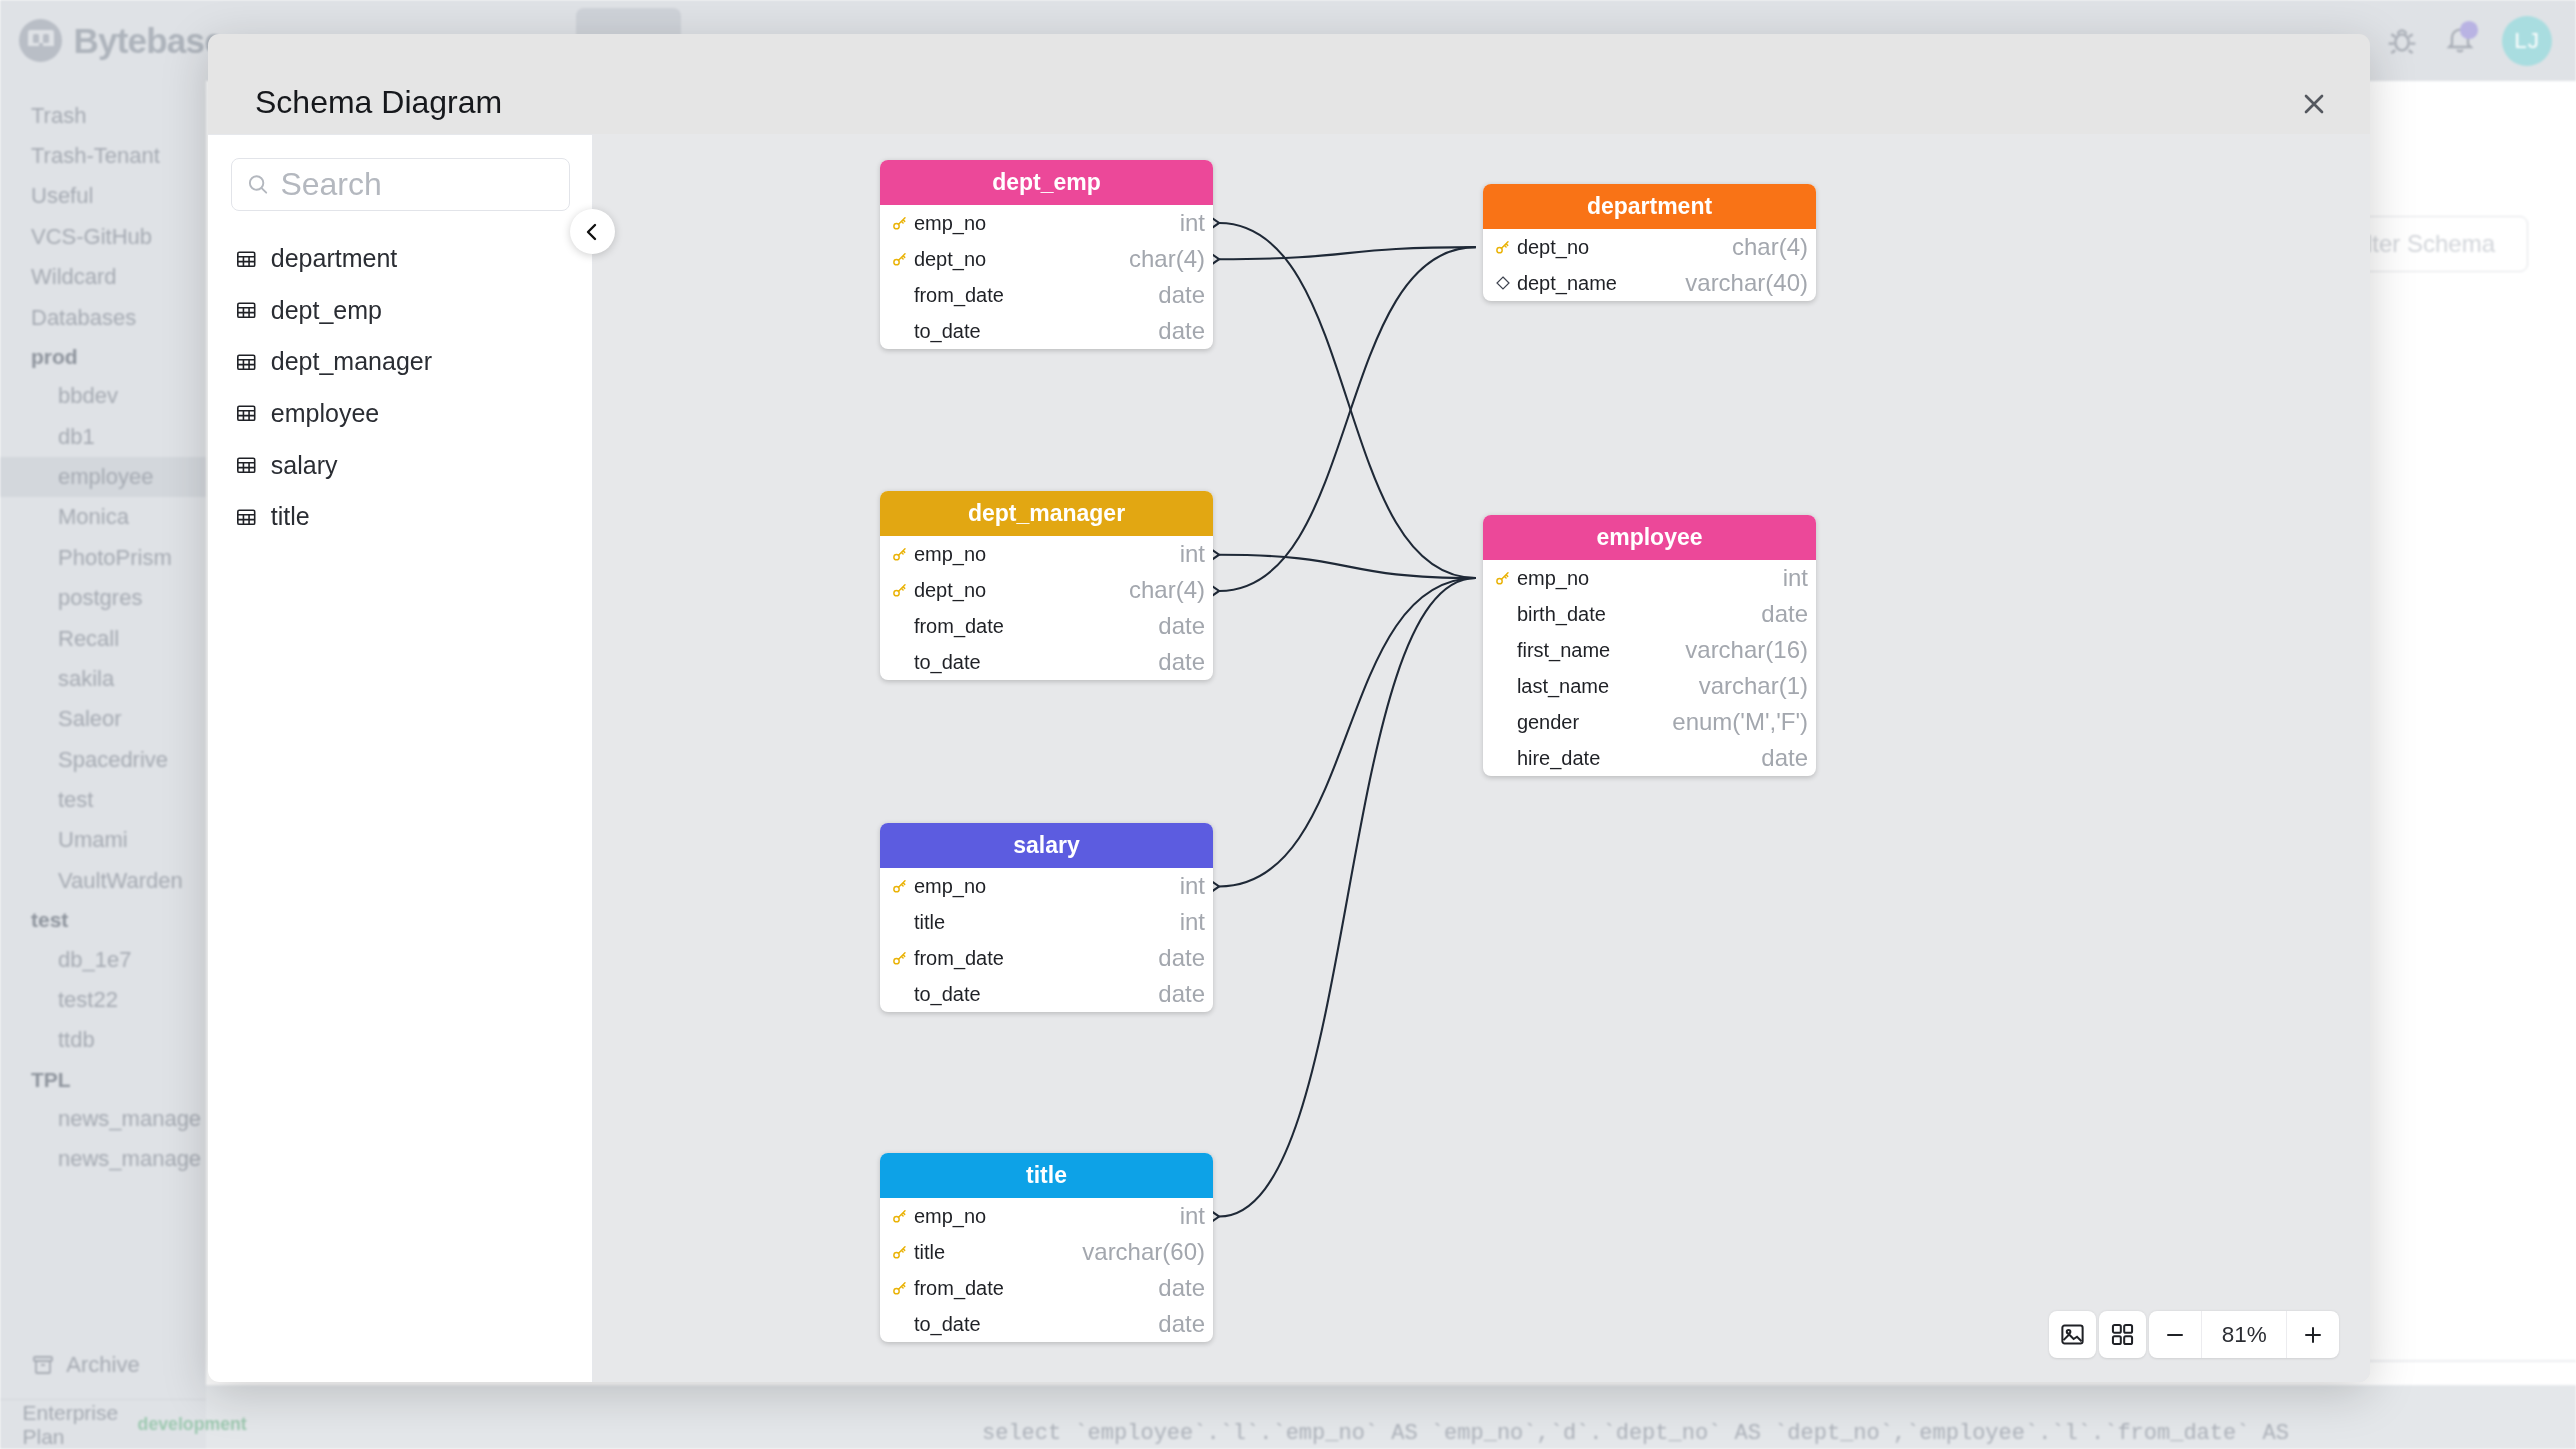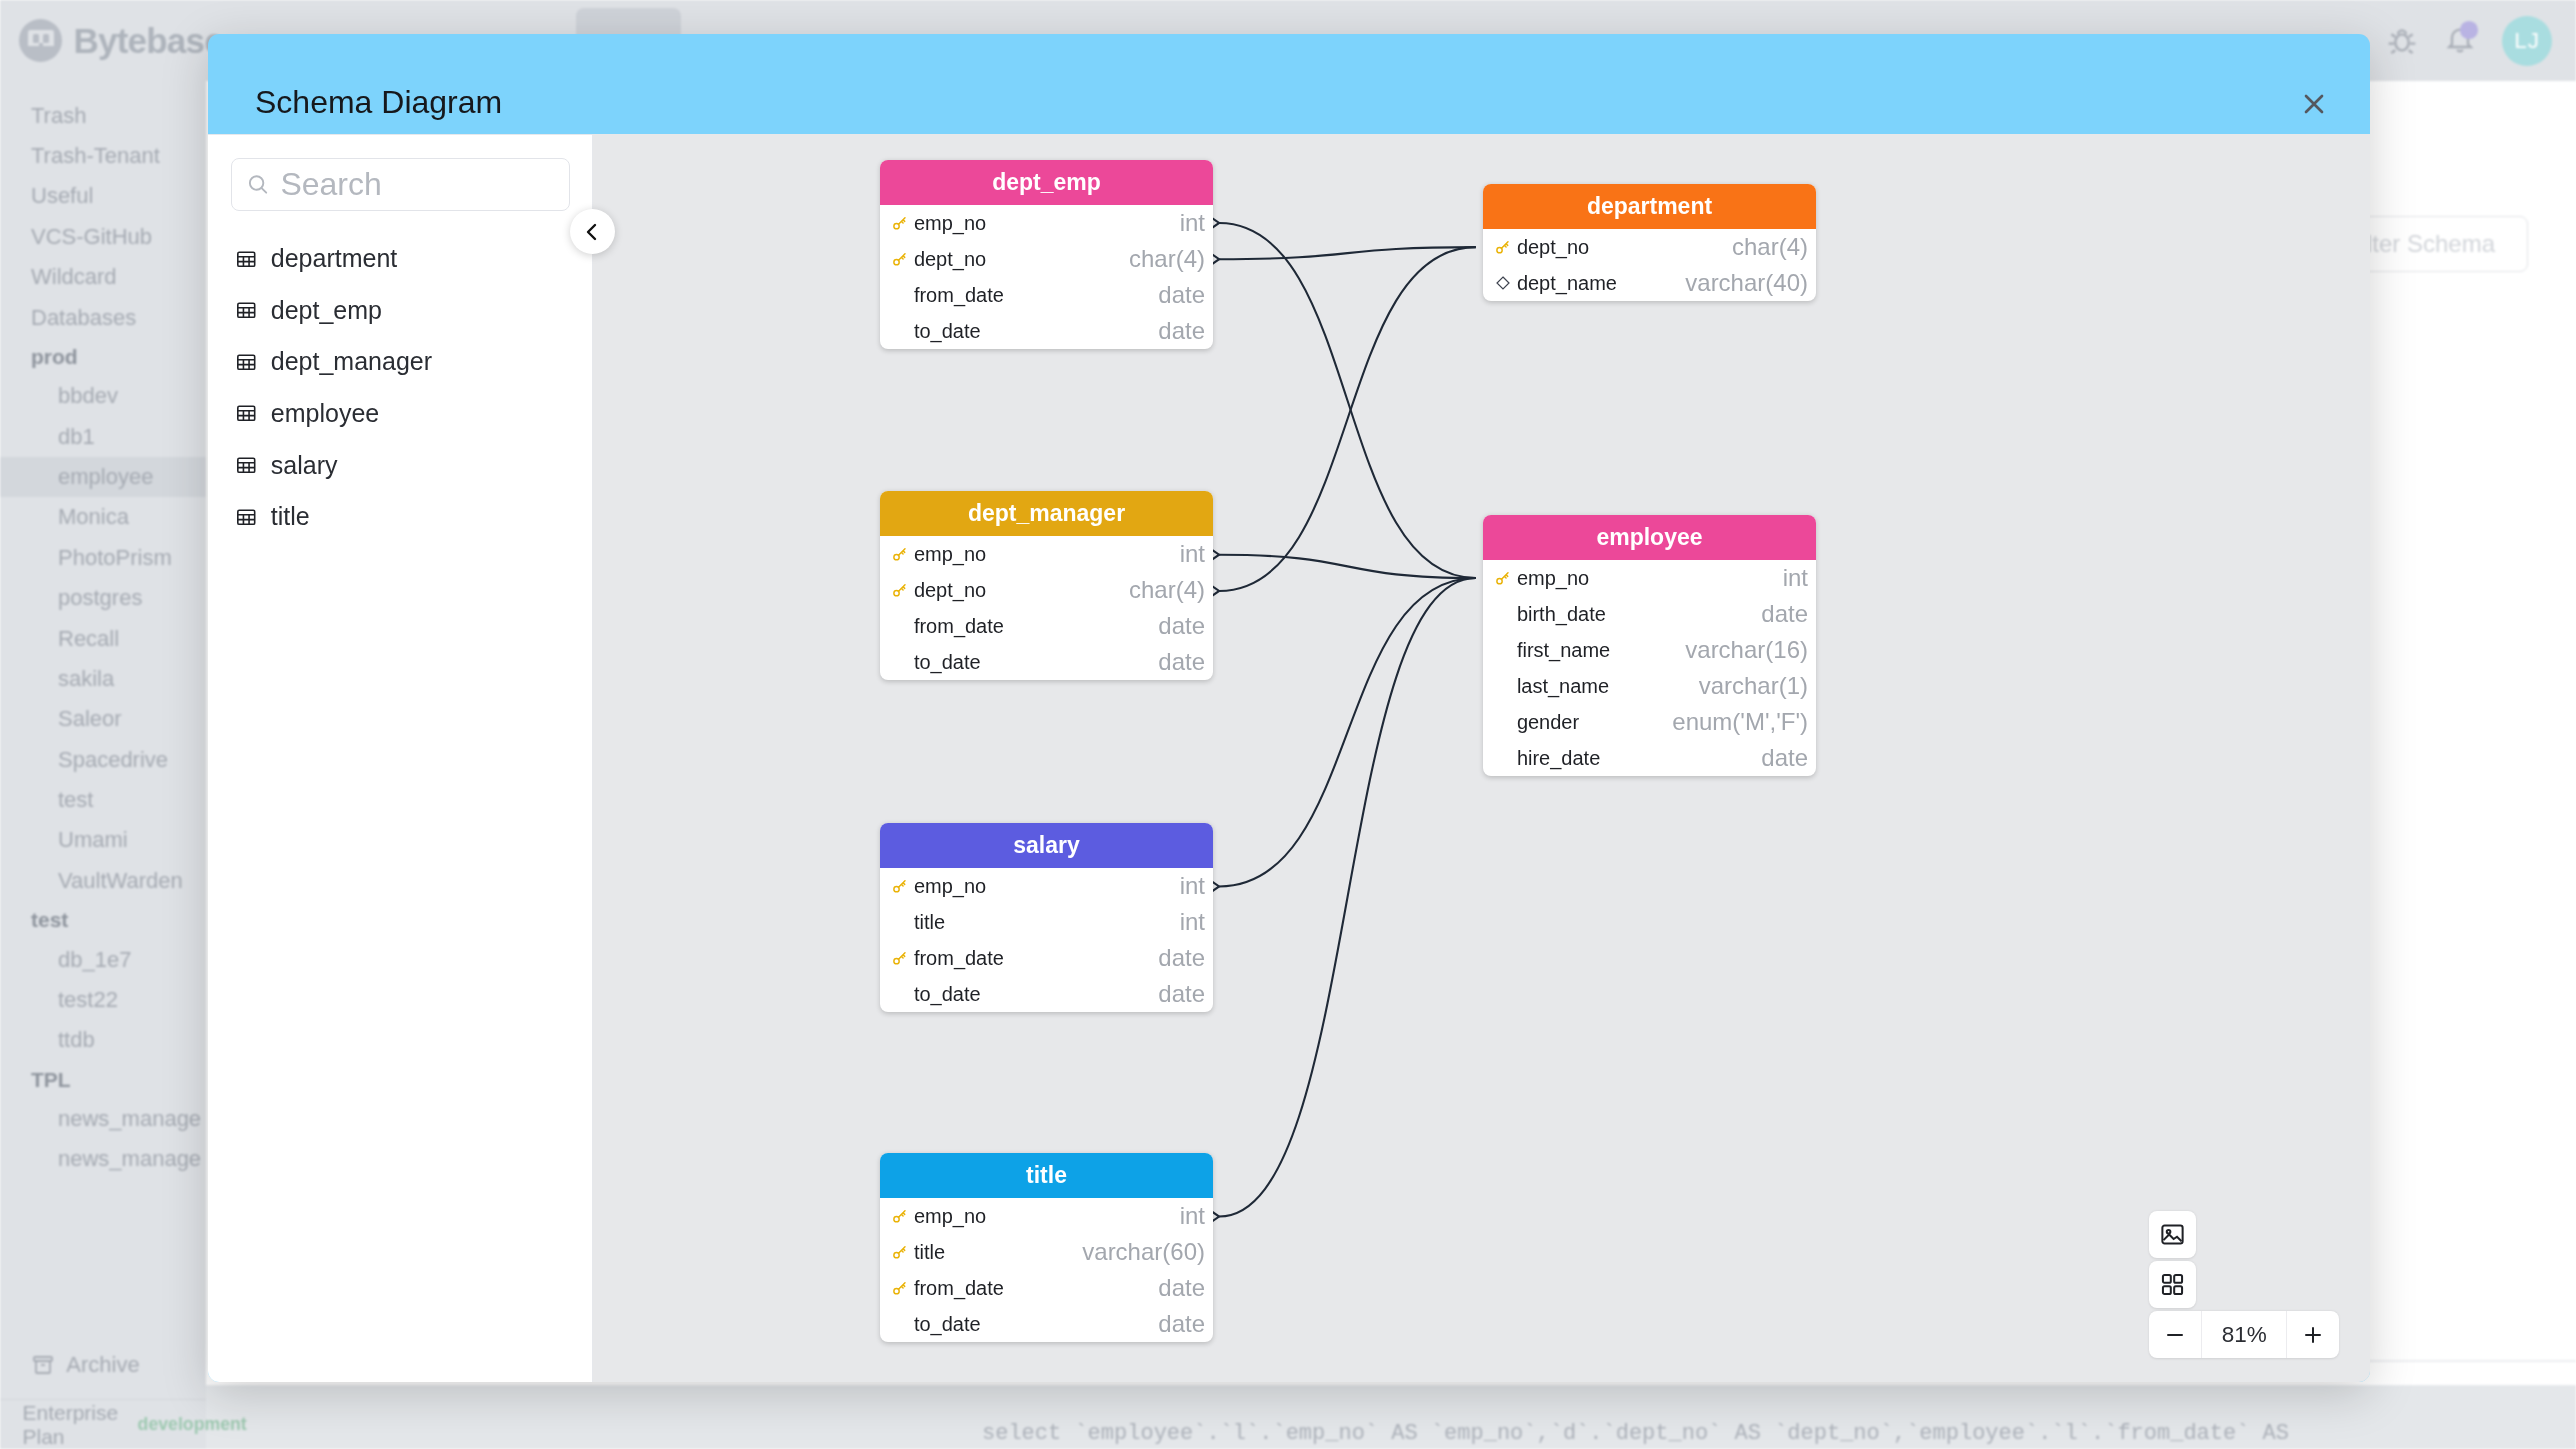--- a/index.html
+++ b/index.html
@@ -91,21 +91,21 @@
   #bg-strip {
     position: absolute; left: 206px; right: 0; bottom: 0; height: 63px; background:#e4e7ea;
   }
   #bg-rowline {
     position:absolute; right: 0; bottom: 87px; width: 564px; height: 1.6px; background:#eceef1;
   }
 
   
   #modal {
     position: absolute; left: 208px; top: 34px; width: 2162px; height: 1348px;
-    background: #7dd3fc; border-radius: 11.3px;
+    background: #e5e5e5; border-radius: 11.3px;
     box-shadow: 0 11.3px 48px rgba(0,0,0,.18);
     overflow: hidden;
   }
   #modal-title {
     position: absolute; left: 47px; top: 50px;
     font-size: 32px; color: #16181c; font-weight: 400;
   }
   #modal-close {
     position: absolute; right: 34px; top: 47px;
     width: 45px; height: 45px; display: flex; align-items: center; justify-content: center;
@@ -168,21 +168,21 @@
     height: 36px; display: flex; align-items: center;
     padding: 0 8px 0 9.7px; font-size: 20px; color: #1f2126;
   }
   .col-ic { width: 21px; flex: none; display: flex; align-items:center; justify-content:center; }
   .col-name { margin-left: 3.2px; }
   .col-type { margin-left: auto; color: #a3a7ae; font-size: 24px; }
 
   
   #canvas-toolbar {
     position: absolute; right: 31px; bottom: 24px;
-    display: flex; align-items: flex-start; gap: 3px; z-index: 15; flex-direction: column;
+    display: flex; align-items: center; gap: 3px; z-index: 15;
   }
   .tb-btn {
     width: 47px; height: 47px; background: #fff; border-radius: 8px;
     display: flex; align-items: center; justify-content: center; cursor: pointer;
     box-shadow: 0 0.8px 2.4px rgba(0,0,0,.10);
   }
   #zoom-group {
     display: flex; align-items: center; background: #fff; border-radius: 8px;
     height: 47px; box-shadow: 0 0.8px 2.4px rgba(0,0,0,.10); overflow: hidden;
   }

